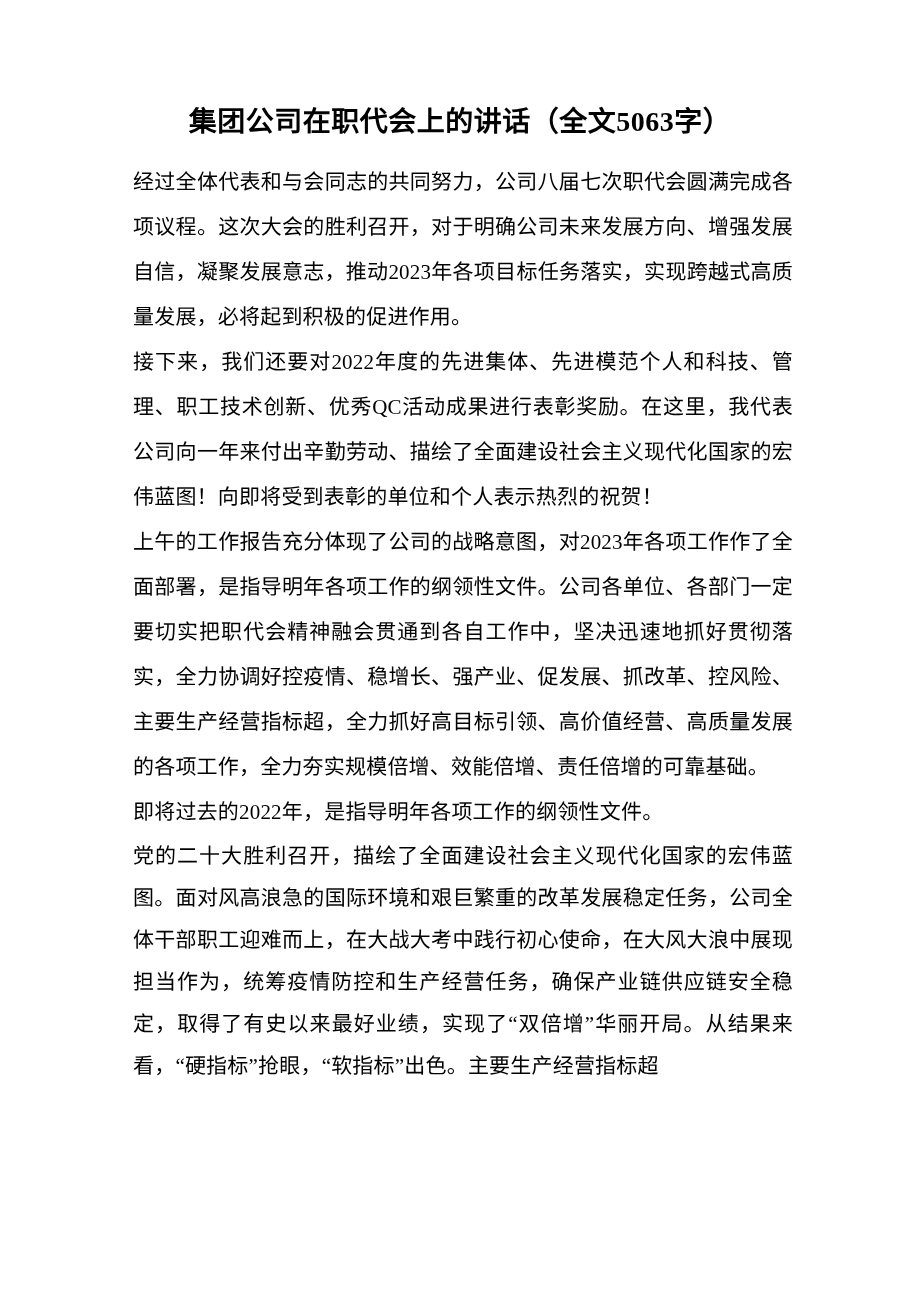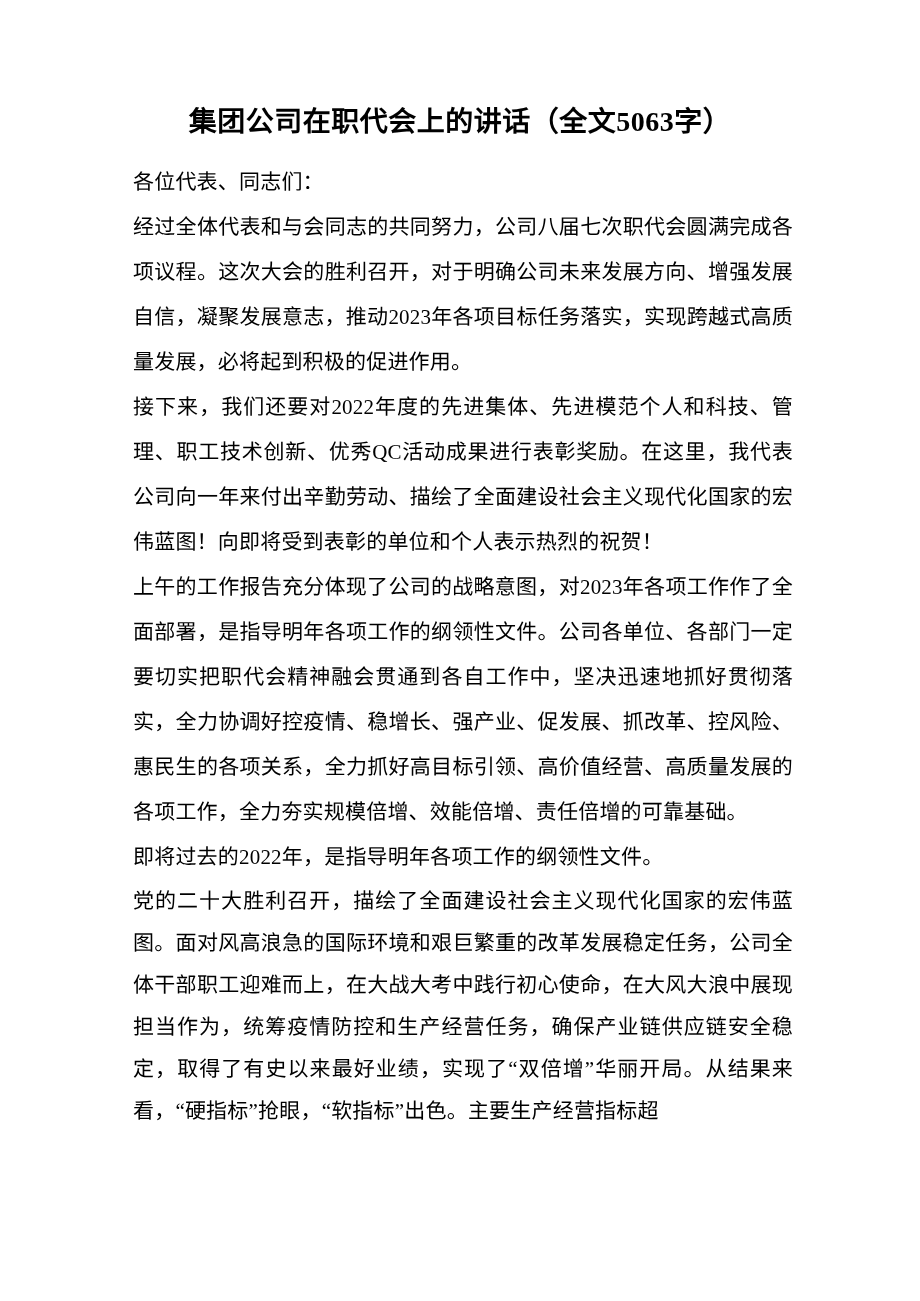--- a/index.html
+++ b/index.html
@@ -69,27 +69,26 @@
 </style>
 </head>
 <body>
 
 <div class="page">
 
   <h1 class="doc-title">集团公司在职代会上的讲话（全文5063字）</h1>
 
   <div class="body-block">
 
-    <p class="para salutation">各位代表、同志们：</p>
 
     <p class="para">经过全体代表和与会同志的共同努力，公司八届七次职代会圆满完成各项议程。这次大会的胜利召开，对于明确公司未来发展方向、增强发展自信，凝聚发展意志，推动2023年各项目标任务落实，实现跨越式高质量发展，必将起到积极的促进作用。</p>
 
     <p class="para">接下来，我们还要对2022年度的先进集体、先进模范个人和科技、管理、职工技术创新、优秀QC活动成果进行表彰奖励。在这里，我代表公司向一年来付出辛勤劳动、描绘了全面建设社会主义现代化国家的宏伟蓝图！向即将受到表彰的单位和个人表示热烈的祝贺！</p>
 
-    <p class="para">上午的工作报告充分体现了公司的战略意图，对2023年各项工作作了全面部署，是指导明年各项工作的纲领性文件。公司各单位、各部门一定要切实把职代会精神融会贯通到各自工作中，坚决迅速地抓好贯彻落实，全力协调好控疫情、稳增长、强产业、促发展、抓改革、控风险、惠民生的各项关系，全力抓好高目标引领、高价值经营、高质量发展的各项工作，全力夯实规模倍增、效能倍增、责任倍增的可靠基础。</p>
+    <p class="para">上午的工作报告充分体现了公司的战略意图，对2023年各项工作作了全面部署，是指导明年各项工作的纲领性文件。公司各单位、各部门一定要切实把职代会精神融会贯通到各自工作中，坚决迅速地抓好贯彻落实，全力协调好控疫情、稳增长、强产业、促发展、抓改革、控风险、主要生产经营指标超，全力抓好高目标引领、高价值经营、高质量发展的各项工作，全力夯实规模倍增、效能倍增、责任倍增的可靠基础。</p>
 
     <p class="para">即将过去的2022年，是指导明年各项工作的纲领性文件。</p>
 
     <p class="para tight last-line-clip">党的二十大胜利召开，描绘了全面建设社会主义现代化国家的宏伟蓝图。面对风高浪急的国际环境和艰巨繁重的改革发展稳定任务，公司全体干部职工迎难而上，在大战大考中践行初心使命，在大风大浪中展现担当作为，统筹疫情防控和生产经营任务，确保产业链供应链安全稳定，取得了有史以来最好业绩，实现了“双倍增”华丽开局。从结果来看，“硬指标”抢眼，“软指标”出色。主要生产经营指标超</p>
 
   </div>
 
 </div>
 
 </body></html>

